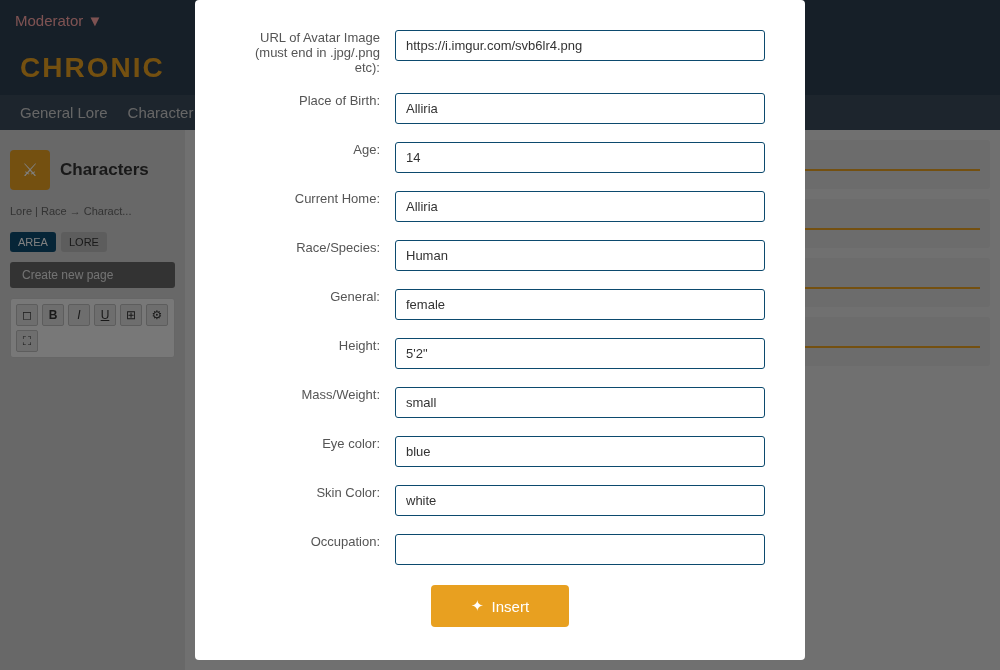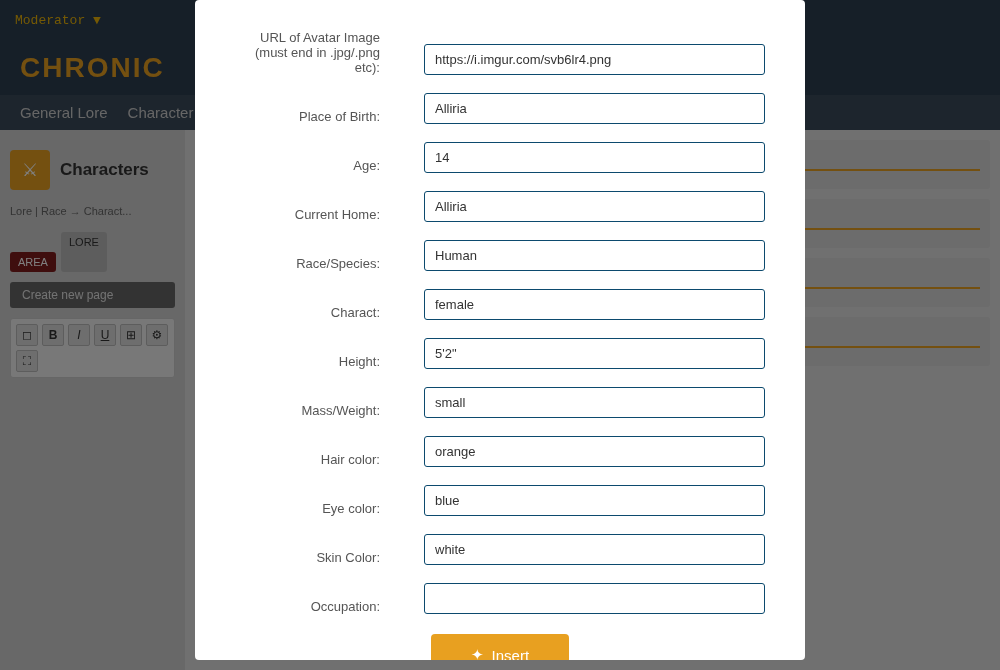--- a/index.html
+++ b/index.html
@@ -27,23 +27,22 @@
       position: absolute;
       top: 0; left: 0; right: 0;
       height: 40px;
       background: #2c3e50;
       display: flex;
       align-items: center;
       padding: 0 15px;
       z-index: 1;
     }
     .top-nav-moderator {
-      color: #eab308;
-      font-size: 13px;
-      font-family: Liberation Mono, monospace;
+      color: #fca5a5;
+      font-size: 15px;
     }
 
     
     .site-header {
       position: absolute;
       top: 40px; left: 0; right: 0;
       height: 55px;
       background: #2c3e50;
       display: flex;
       align-items: center;
@@ -123,23 +122,22 @@
       margin: 10px 0;
     }
     .area-tab {
       padding: 4px 8px;
       font-size: 11px;
       background: #bbb;
       border-radius: 3px;
       color: #333;
     }
     .area-tab.active {
-      background: #7f1d1d;
+      background: #0c4a6e;
       color: white;
-      margin-top: 20px;
     }
 
     .create-btn {
       background: #666;
       color: #e5e5e5;
       border: none;
       padding: 6px 12px;
       font-size: 12px;
       border-radius: 3px;
       width: 100%;
@@ -186,23 +184,22 @@
       overflow-y: auto;
       border-radius: 4px;
       padding: 30px 40px;
       margin-top: 0;
       position: relative;
       top: 0;
     }
 
     .form-row {
       display: flex;
-      align-items: flex-end;
+      align-items: flex-start;
       margin-bottom: 18px;
-      gap: 29px;
     }
 
     .form-label {
       width: 160px;
       text-align: right;
       font-size: 13px;
       color: #555;
       padding-right: 15px;
       flex-shrink: 0;
     }
@@ -338,34 +335,30 @@
         </div>
         <div class="form-row">
           <label class="form-label">Current Home:</label>
           <input type="text" class="form-input" value="Alliria" style="">
         </div>
         <div class="form-row">
           <label class="form-label">Race/Species:</label>
           <input type="text" class="form-input" value="Human" style="">
         </div>
         <div class="form-row">
-          <label class="form-label">Charact:</label>
+          <label class="form-label">General:</label>
           <input type="text" class="form-input" value="female" style="">
         </div>
         <div class="form-row">
           <label class="form-label">Height:</label>
           <input type="text" class="form-input" value="5'2&quot;" style="">
         </div>
         <div class="form-row">
           <label class="form-label">Mass/Weight:</label>
           <input type="text" class="form-input" value="small" style="">
-        </div>
-        <div class="form-row">
-          <label class="form-label">Hair color:</label>
-          <input type="text" class="form-input" value="orange" style="">
         </div>
         <div class="form-row">
           <label class="form-label">Eye color:</label>
           <input type="text" class="form-input" value="blue" style="">
         </div>
         <div class="form-row">
           <label class="form-label">Skin Color:</label>
           <input type="text" class="form-input" value="white" style="">
         </div>
         <div class="form-row">

